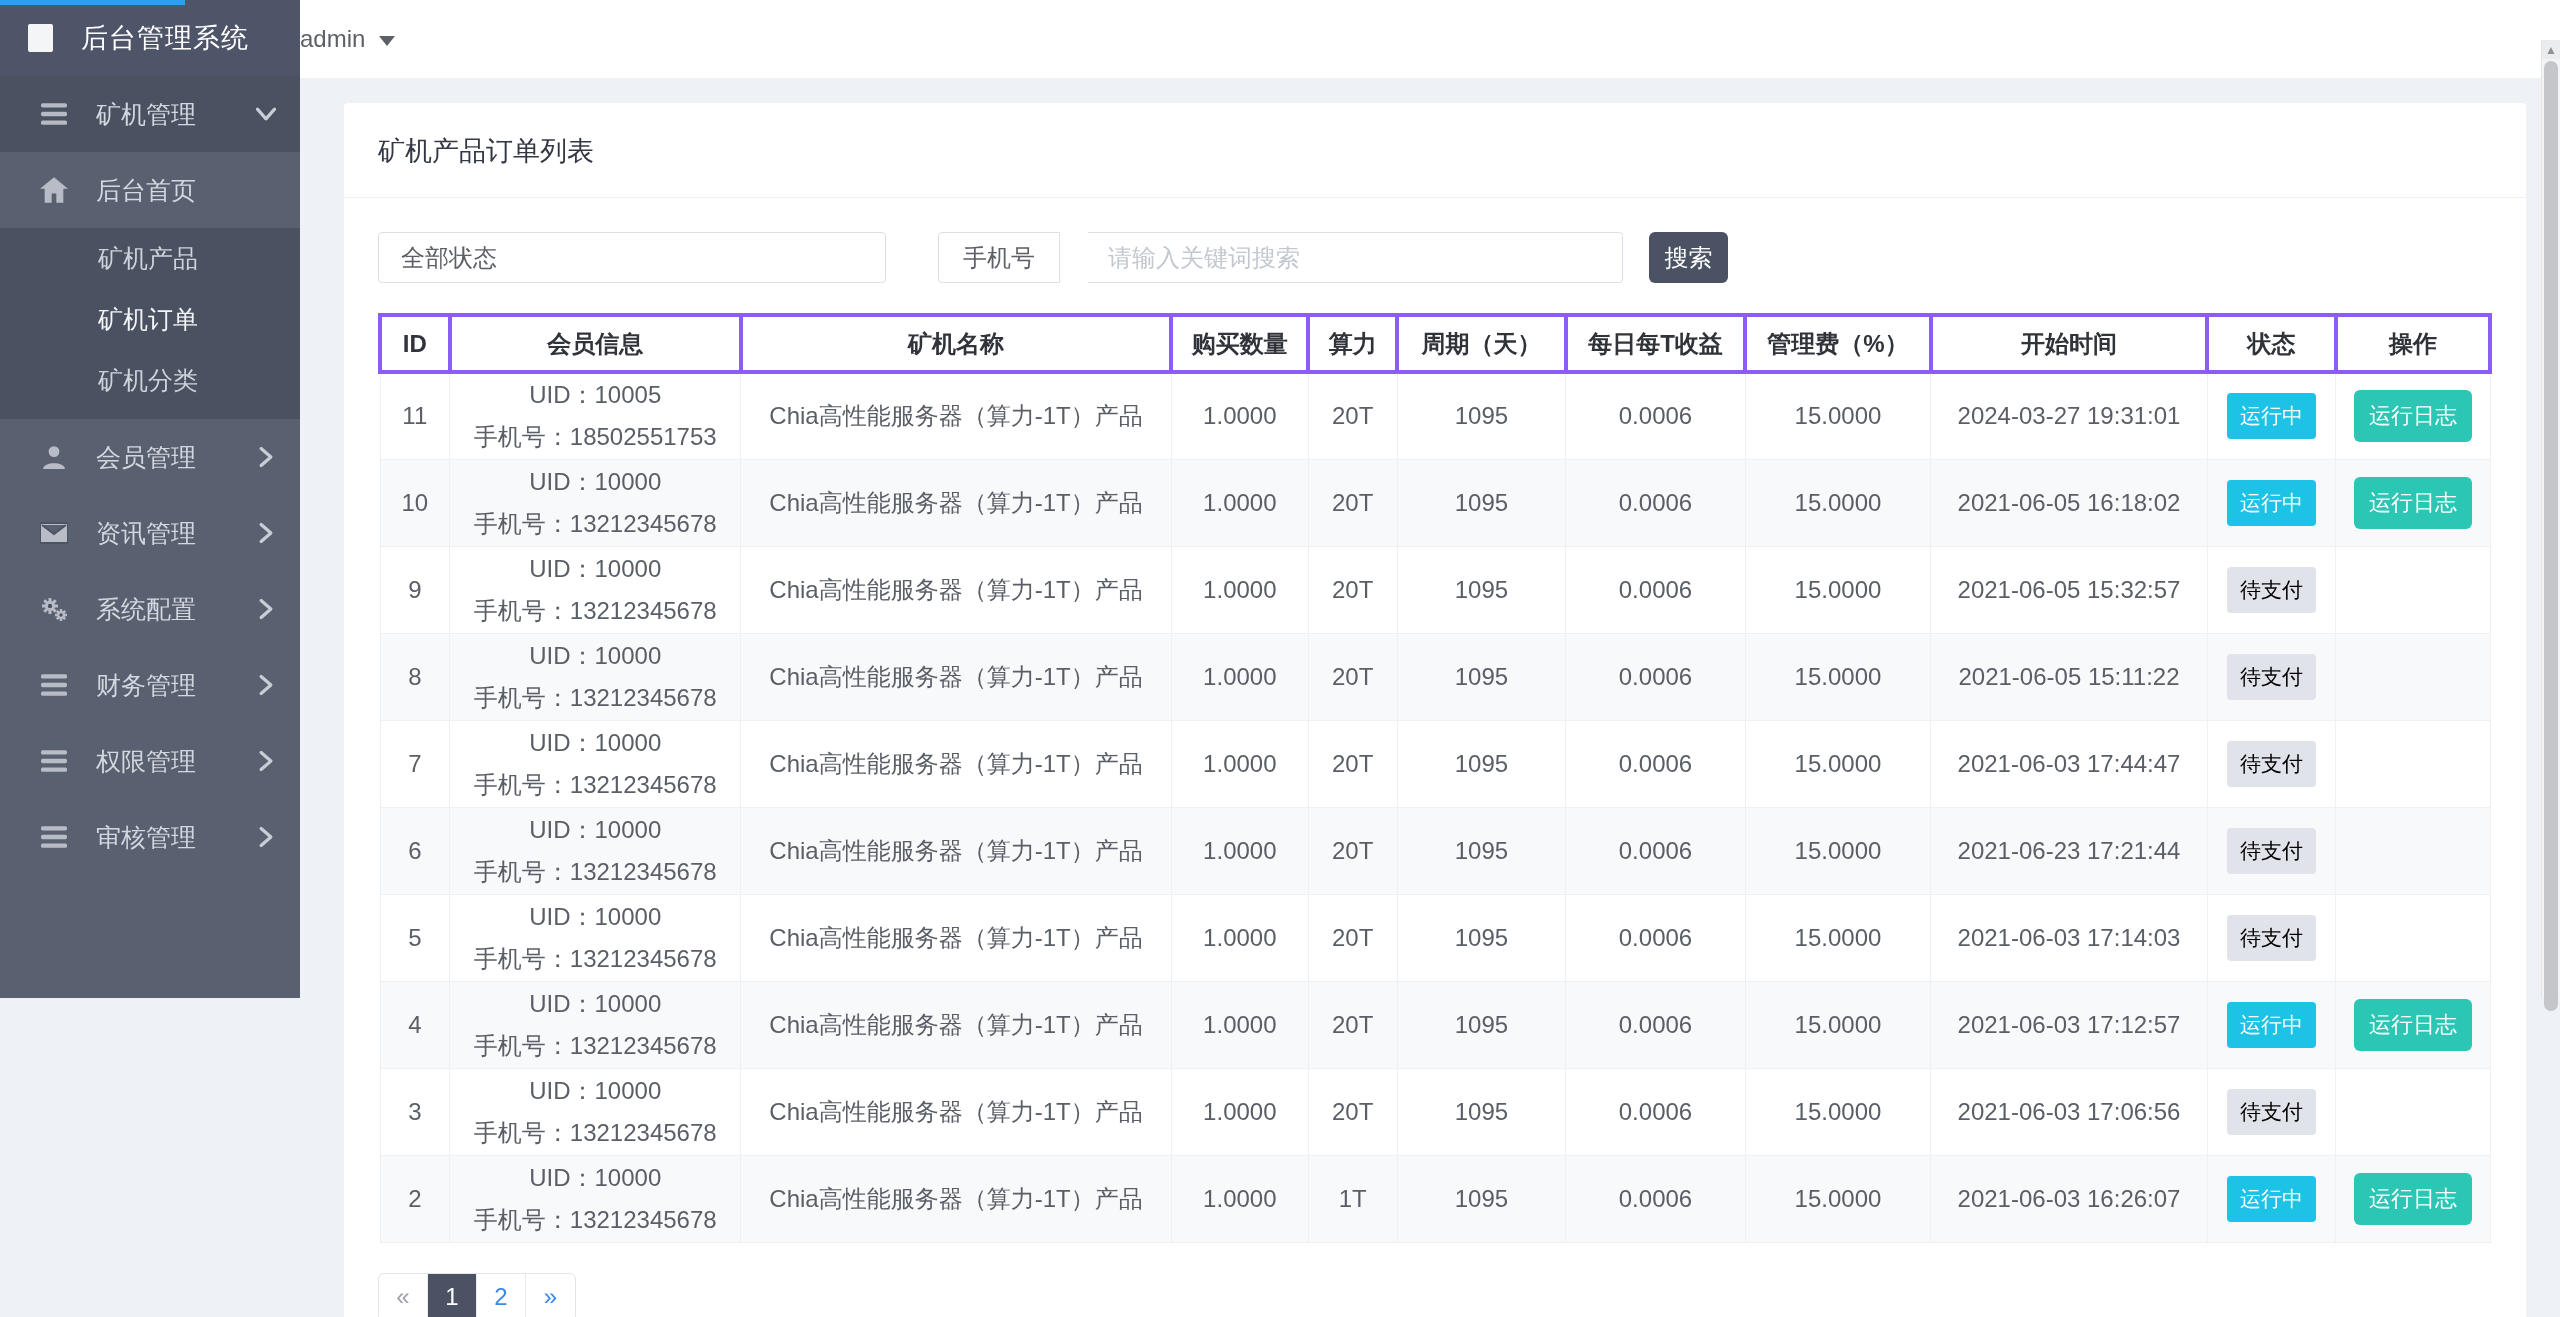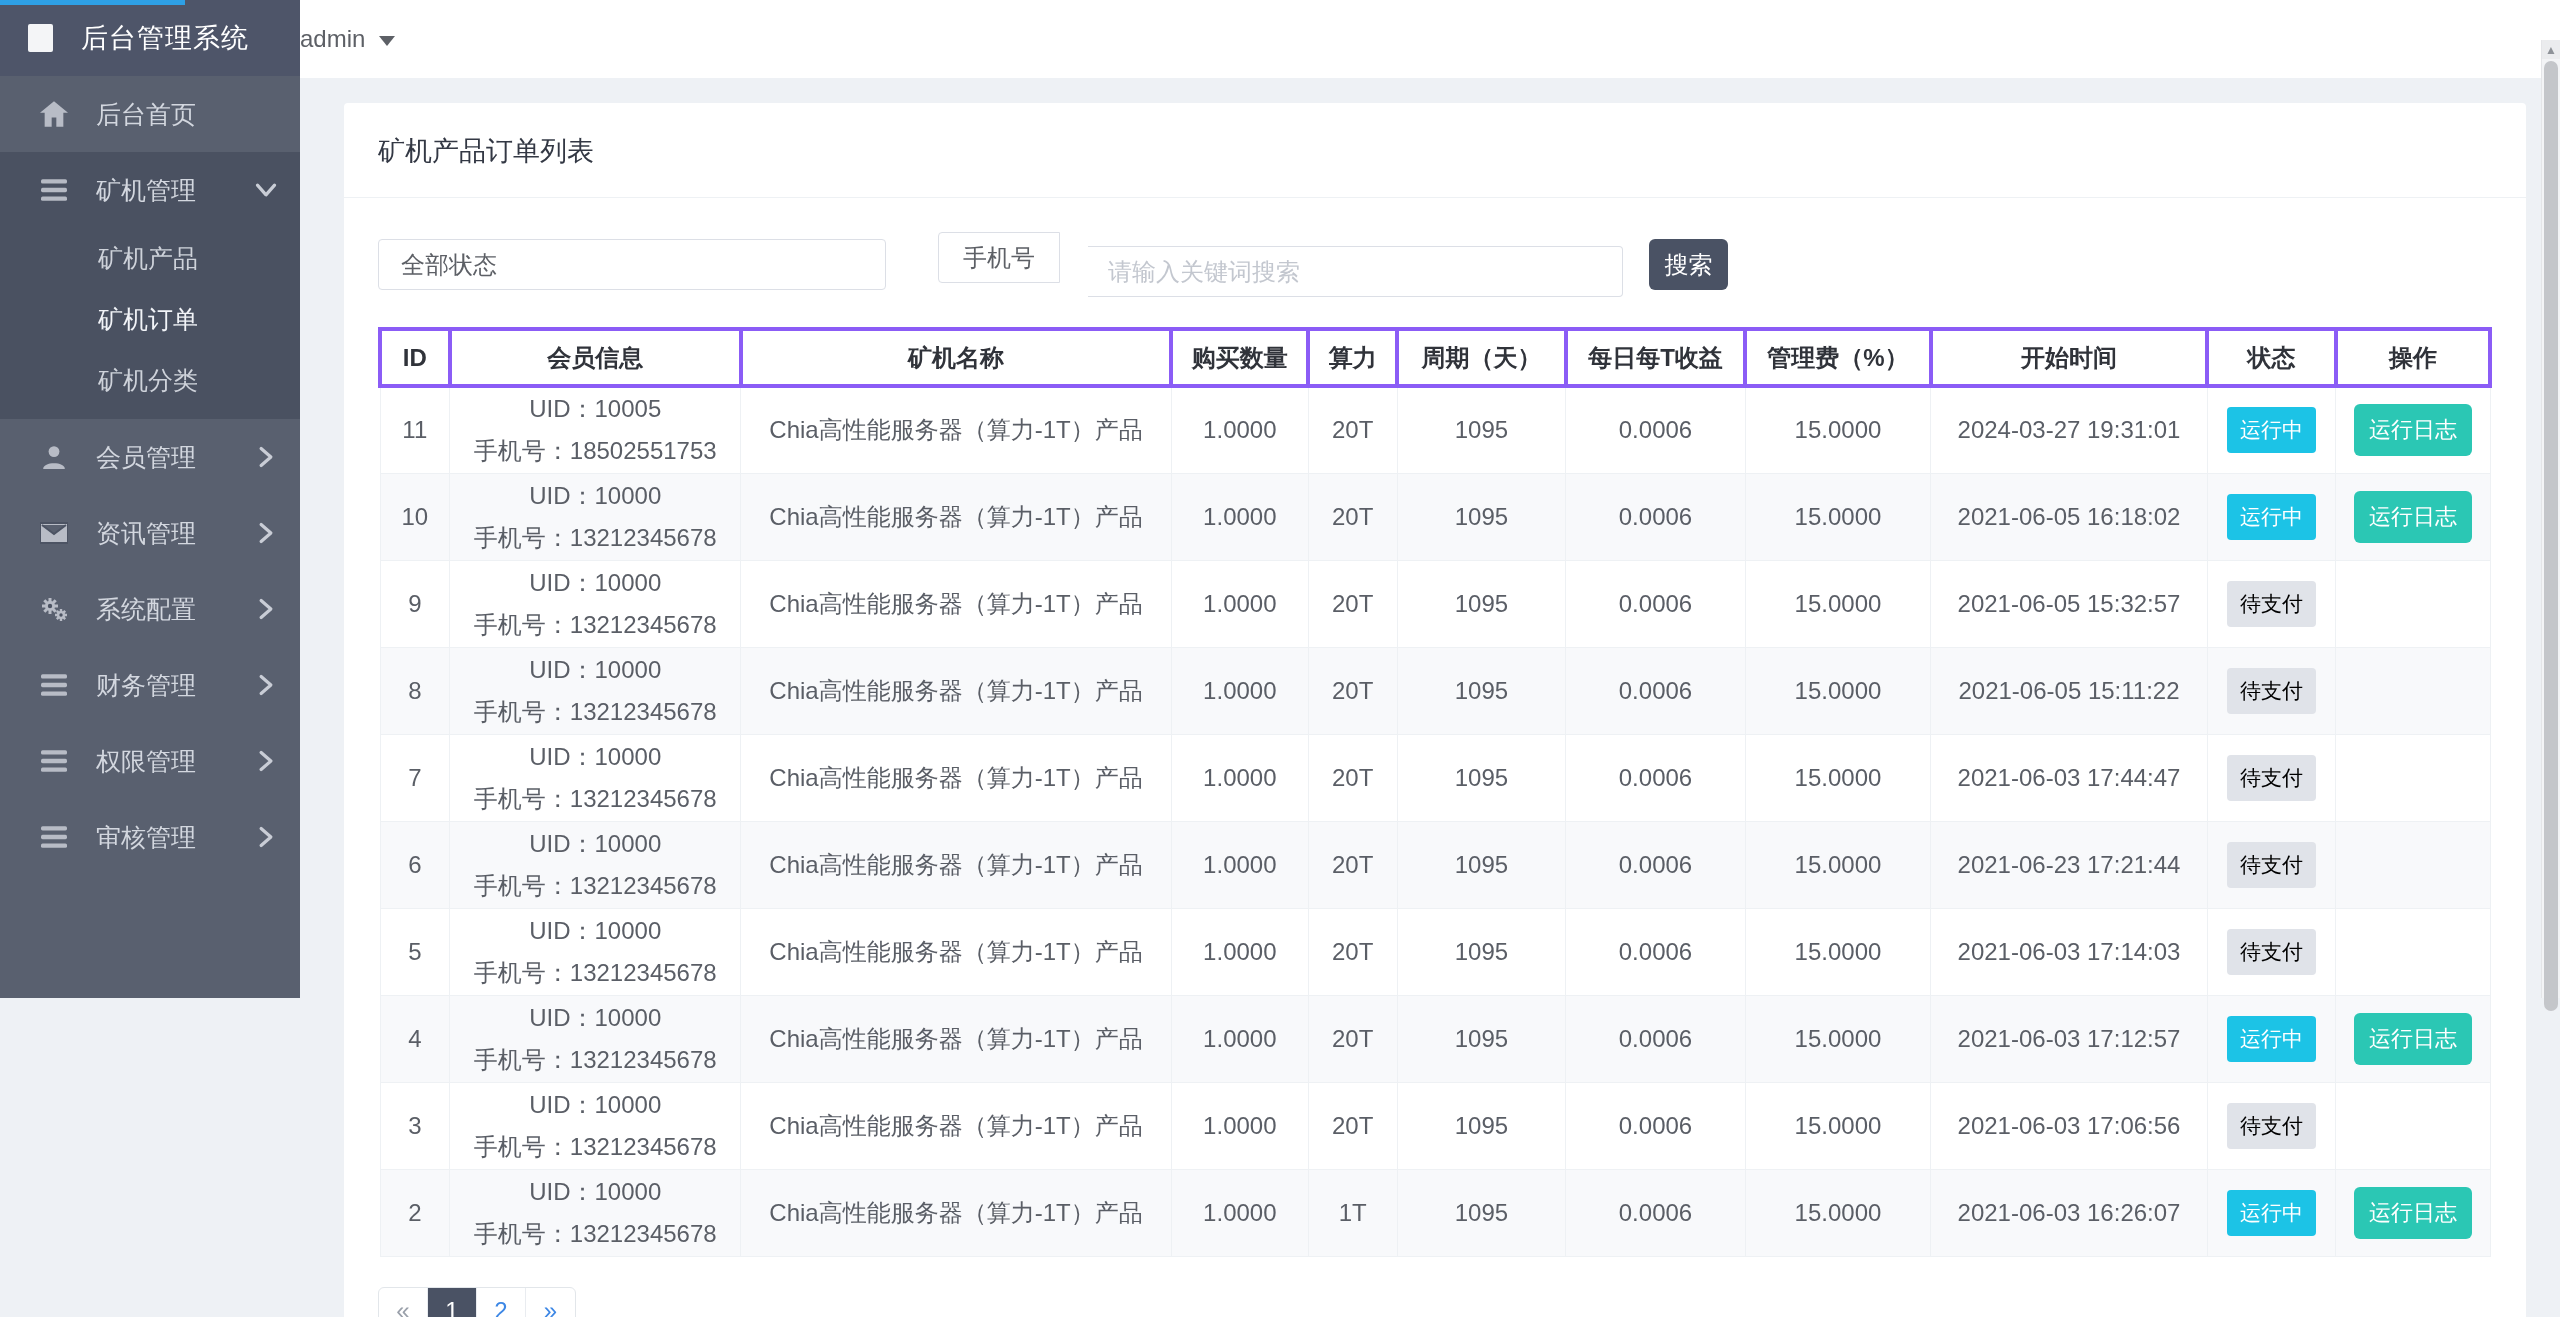--- a/index.html
+++ b/index.html
@@ -34,21 +34,21 @@
   .card { background:#ffffff; border-radius:4px; min-height:1214px; }
   .card-header { padding:30px 34px 28px; border-bottom:1px solid #eef1f4; }
   .card-title { font-size:27px; color:#333844; font-weight:400; }
   .card-body { padding:26px 34px 30px; }
 
   
   .filters { display:flex; align-items:center; margin:8px 0 30px; }
   .select-box { width:508px; height:51px; border:1px solid #dcdfe6; border-radius:4px; display:flex; align-items:center; padding:0 22px; font-size:24px; color:#5d6066; background:#fff; cursor:pointer; }
   .input-group { display:flex; margin-left:52px;gap:28px; }
   .input-addon { height:51px; border:1px solid #dcdfe6; border-radius:4px 0 0 4px; display:flex; align-items:center; padding:0 24px; font-size:24px; color:#5d6066; background:#fff; }
-  .text-input { width:535px; height:51px; border:1px solid #dcdfe6; border-left:none; border-radius:0 4px 4px 0; font-size:24px; color:#5d6066; padding:0 20px; outline:none; font-family:inherit;margin-top:14px; }
+  .text-input { width:535px; height:51px; border:1px solid #dcdfe6; border-left:none; border-radius:0 4px 4px 0; font-size:24px; color:#5d6066; padding:0 20px; outline:none; font-family:inherit; }
   .text-input::placeholder { color:#c3c7cf; }
   .search-btn { margin-left:26px; width:79px; height:51px; background:#4a5264; color:#fff; font-size:24px; border:none; border-radius:6px; cursor:pointer; font-family:inherit; }
 
   
   table { width:100%; border-collapse:collapse; table-layout:fixed; }
   th { height:57px; font-size:24px; color:#30333a; font-weight:bold; border:4px solid #8b5cf6; background:#fff; }
   td { height:87px; font-size:24px; color:#5a5e66; text-align:center; border:1px solid #eef1f4; background:transparent; }
   tbody tr:nth-child(even) td { background:#f8f9fb; }
   .member-line { line-height:1.75; }
   .badge { display:inline-block; font-size:21px; border-radius:4px; padding:9px 13px; }
@@ -73,42 +73,42 @@
 
 <div class="app">
 
   <aside class="sidebar">
     <div class="progress-strip"></div>
     <div class="sidebar-header">
       <div class="logo-square"></div>
       <div class="sidebar-title">后台管理系统</div>
     </div>
     <nav>
-        <div class="nav-item">
-          <span class="nav-icon">
-            <svg width="28" height="26" viewBox="0 0 24 22" fill="#c9cdd6">
-              <path d="M12 0 L24 10 H20 V22 H14 V14 H10 V22 H4 V10 H0 Z"></path>
-            </svg>
-          </span>
-          <span class="nav-label">后台首页</span>
-        </div>
         <div class="nav-item group-head">
           <span class="nav-icon">
             <svg width="26" height="22" viewBox="0 0 24 20" fill="#c9cdd6">
               <rect y="0" width="24" height="4" rx="1.5"></rect>
               <rect y="8" width="24" height="4" rx="1.5"></rect>
               <rect y="16" width="24" height="4" rx="1.5"></rect>
             </svg>
           </span>
           <span class="nav-label">矿机管理</span>
           <span class="chevron down">
             <svg width="16" height="22" viewBox="0 0 12 18" fill="none" stroke="#c9cdd6" stroke-width="2.6" stroke-linecap="round" stroke-linejoin="round">
               <path d="M2 2 L10 9 L2 16"></path>
             </svg>
           </span>
+        </div>
+        <div class="nav-item">
+          <span class="nav-icon">
+            <svg width="28" height="26" viewBox="0 0 24 22" fill="#c9cdd6">
+              <path d="M12 0 L24 10 H20 V22 H14 V14 H10 V22 H4 V10 H0 Z"></path>
+            </svg>
+          </span>
+          <span class="nav-label">后台首页</span>
         </div>
         <div class="submenu">
           <div class="sub-item">矿机产品</div>
           <div class="sub-item active">矿机订单</div>
           <div class="sub-item">矿机分类</div>
         </div>
         <div class="nav-item">
           <span class="nav-icon">
             <svg width="26" height="26" viewBox="0 0 24 24" fill="#c9cdd6">
               <circle cx="12" cy="7" r="5"></circle>

